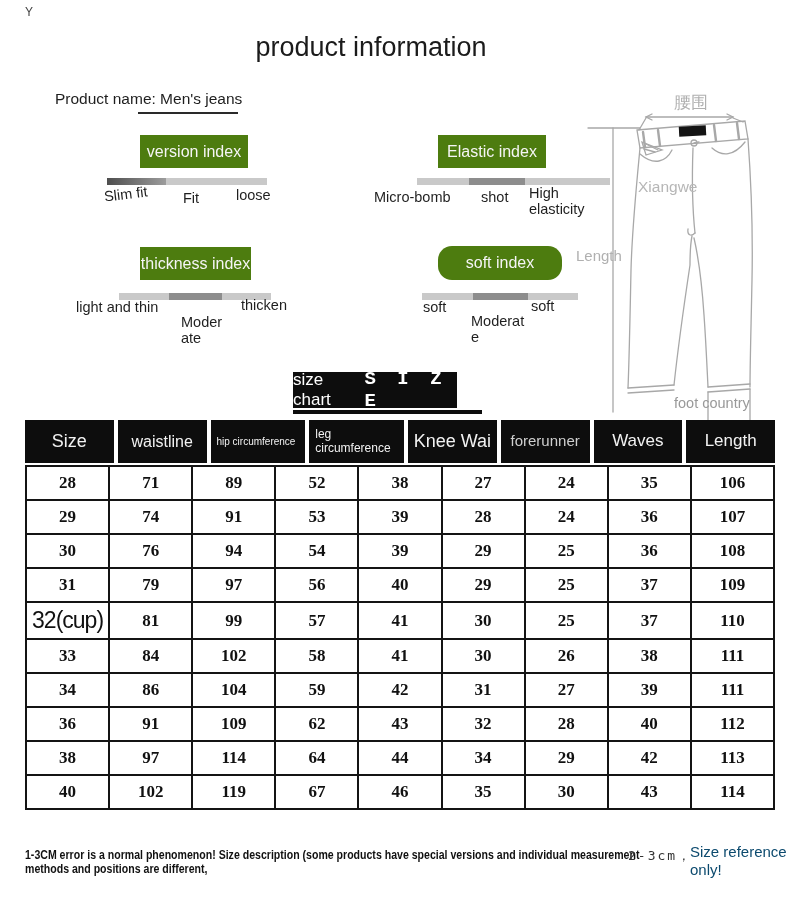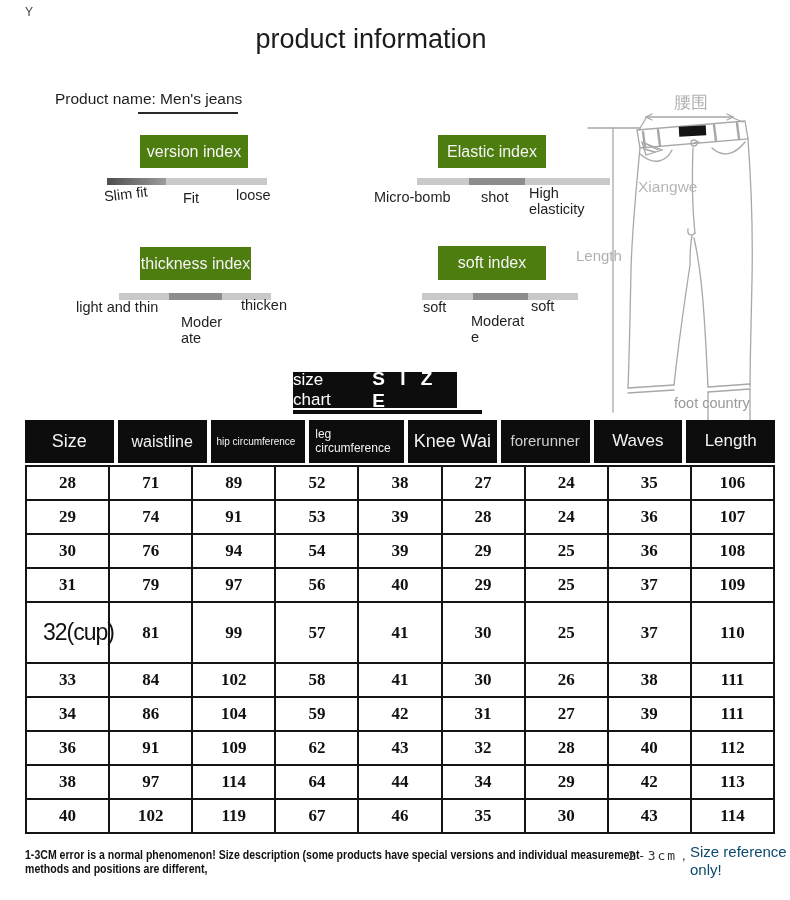--- a/index.html
+++ b/index.html
@@ -1,30 +1,30 @@
 <!DOCTYPE html>
 <html><head>
 <meta charset="utf-8">
 <style>
   * { margin:0; padding:0; box-sizing:border-box; }
   body { background:#fff; font-family:"Liberation Sans", sans-serif; }
   .page { position:relative; width:790px; height:900px; background:#ffffff; overflow:hidden; }
 
   .corner-mark { position:absolute; left:25px; top:5px; font-size:12px; color:#444; }
 
-  .title { position:absolute; left:0; top:24px; width:742px; text-align:center; font-size:27px; font-weight:500; color:#1b1b1b; }
+  .title { position:absolute; left:0; top:32px; width:742px; text-align:center; font-size:27px; font-weight:500; color:#1b1b1b; }
 
   .product-name { position:absolute; left:55px; top:90px; font-size:15.5px; color:#1e1e1e; }
   .product-underline { position:absolute; left:138px; top:112px; width:100px; height:2px; background:#2a2a2a; }
 
   .idx-title { position:absolute; background:#4d7c0f; color:#f5f5f5; font-size:16px; display:flex; align-items:center; justify-content:center; white-space:nowrap; overflow:hidden; }
   .t-version   { left:140px; top:135px; width:108px; height:33px; }
   .t-elastic   { left:438px; top:135px; width:108px; height:33px; }
   .t-thickness { left:140px; top:247px; width:111px; height:33px; }
-  .t-soft      { left:438px; top:246px; width:108px; height:34px; }
+  .t-soft      { left:438px; top:246px; width:124px; height:34px;border-radius:14px; }
 
   .slider { position:absolute; height:7px; display:flex; }
   .s-version   { left:107px; top:178px; width:160px; }
   .s-elastic   { left:417px; top:178px; width:193px; }
   .s-thickness { left:119px; top:293px; width:152px; }
   .s-soft      { left:422px; top:293px; width:156px; }
   .seg-light { background:#c9c9c9; height:100%; }
   .seg-dark  { background:#8d8d8d; height:100%; }
   .seg-grad  { background:linear-gradient(90deg,#4e4e4e,#9c9c9c); height:100%; }
 
@@ -39,38 +39,38 @@
   .l-modrate { left:181px; top:314px; width:46px; word-break:break-all; }
   .l-thicken { left:241px; top:297px; }
   .l-soft1   { left:423px; top:299px; }
   .l-modsoft { left:471px; top:313px; width:56px; word-break:break-all; }
   .l-soft2   { left:531px; top:298px; }
 
   .jeans-svg { position:absolute; left:562px; top:80px; }
 
   .size-chart-box { position:absolute; left:293px; top:372px; width:164px; height:36px; background:#0d0d0d; color:#fff; display:flex; align-items:center; justify-content:center; gap:13px; }
   .size-chart-box .sc-main { font-size:17px; }
-  .size-chart-box .sc-accent { font-size:19px; font-weight:bold; letter-spacing:5px; }
+  .size-chart-box .sc-accent { font-size:19px; font-weight:bold; letter-spacing:5px;font-family:Liberation Mono, monospace; }
   .size-chart-line { position:absolute; left:293px; top:410px; width:189px; height:4px; background:#0d0d0d; }
 
   .table-header { position:absolute; left:25px; top:420px; width:750px; height:43px; display:flex; gap:4px; }
   .th-cell { flex:1; background:#0d0d0d; color:#f2f2f2; display:flex; align-items:center; justify-content:center; text-align:center; line-height:1.1; }
   .th-size, .th-knee { font-size:18px; }
   .th-waist { font-size:16px; }
   .th-hip  { font-size:10px; justify-content:flex-start; padding-left:6px; text-align:left; }
   .th-leg  { font-size:12px; justify-content:flex-start; padding-left:6px; text-align:left; }
   .th-foot { font-size:11px; justify-content:flex-start; padding-left:6px; text-align:left; }
   .th-fore { font-size:15px; color:#cfcfcf; }
   .th-waves { font-size:17px; }
   .th-length { font-size:17px; }
 
   .size-table { position:absolute; left:25px; top:465px; width:750px; border-collapse:collapse; table-layout:fixed; }
   .size-table td { border:2px solid #141414; height:34px; text-align:center; vertical-align:middle;
                    font-family:"Liberation Serif", serif; font-weight:bold; font-size:17px; color:#111; }
-  .size-table td.cup-cell { font-family:"Liberation Sans", sans-serif; font-weight:normal; font-size:23px; letter-spacing:-1px; padding:16px; }
+  .size-table td.cup-cell { font-family:"Liberation Sans", sans-serif; font-weight:normal; font-size:23px; letter-spacing:-1px; padding:4px; }
 
   .footer-note { position:absolute; left:25px; top:848px; font-size:12px; font-weight:bold; color:#111; line-height:1.2; white-space:nowrap; transform:scaleX(0.88); transform-origin:0 0; }
   .footer-cm { position:absolute; left:628px; top:847px; font-family:"DejaVu Sans Mono", monospace; font-size:13px; color:#333; letter-spacing:2px; white-space:nowrap; }
   .footer-ref { position:absolute; left:690px; top:843px; width:100px; font-size:15px; color:#0c4a6e; line-height:1.2; }
 </style>
 </head>
 <body>
 
 <div class="page">
 

